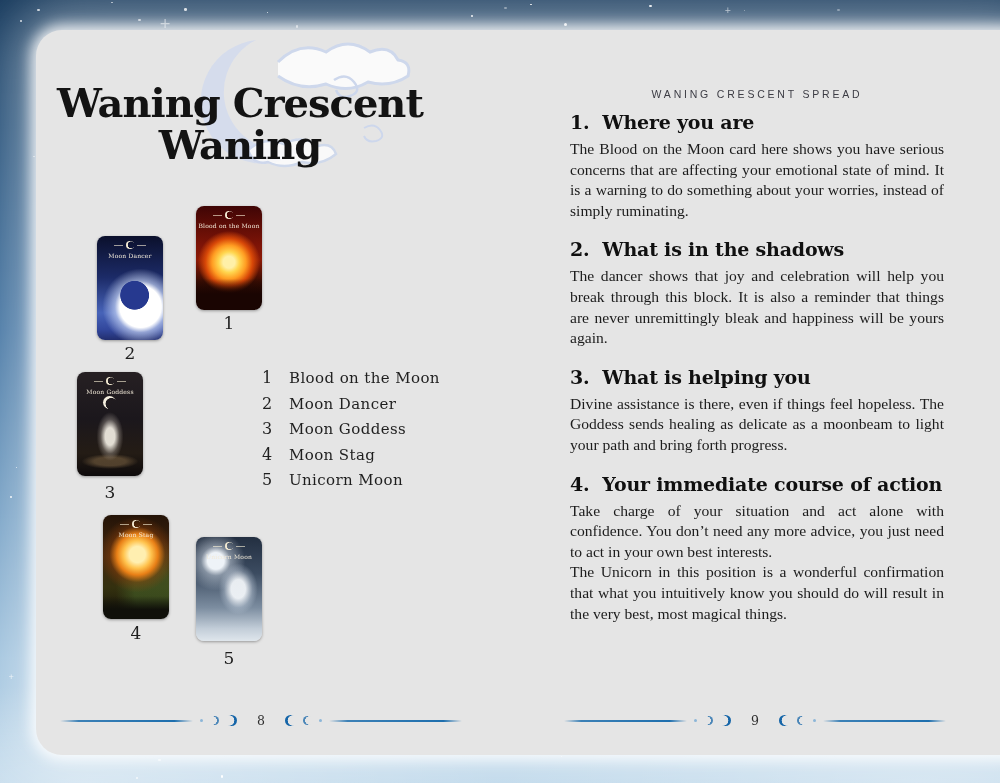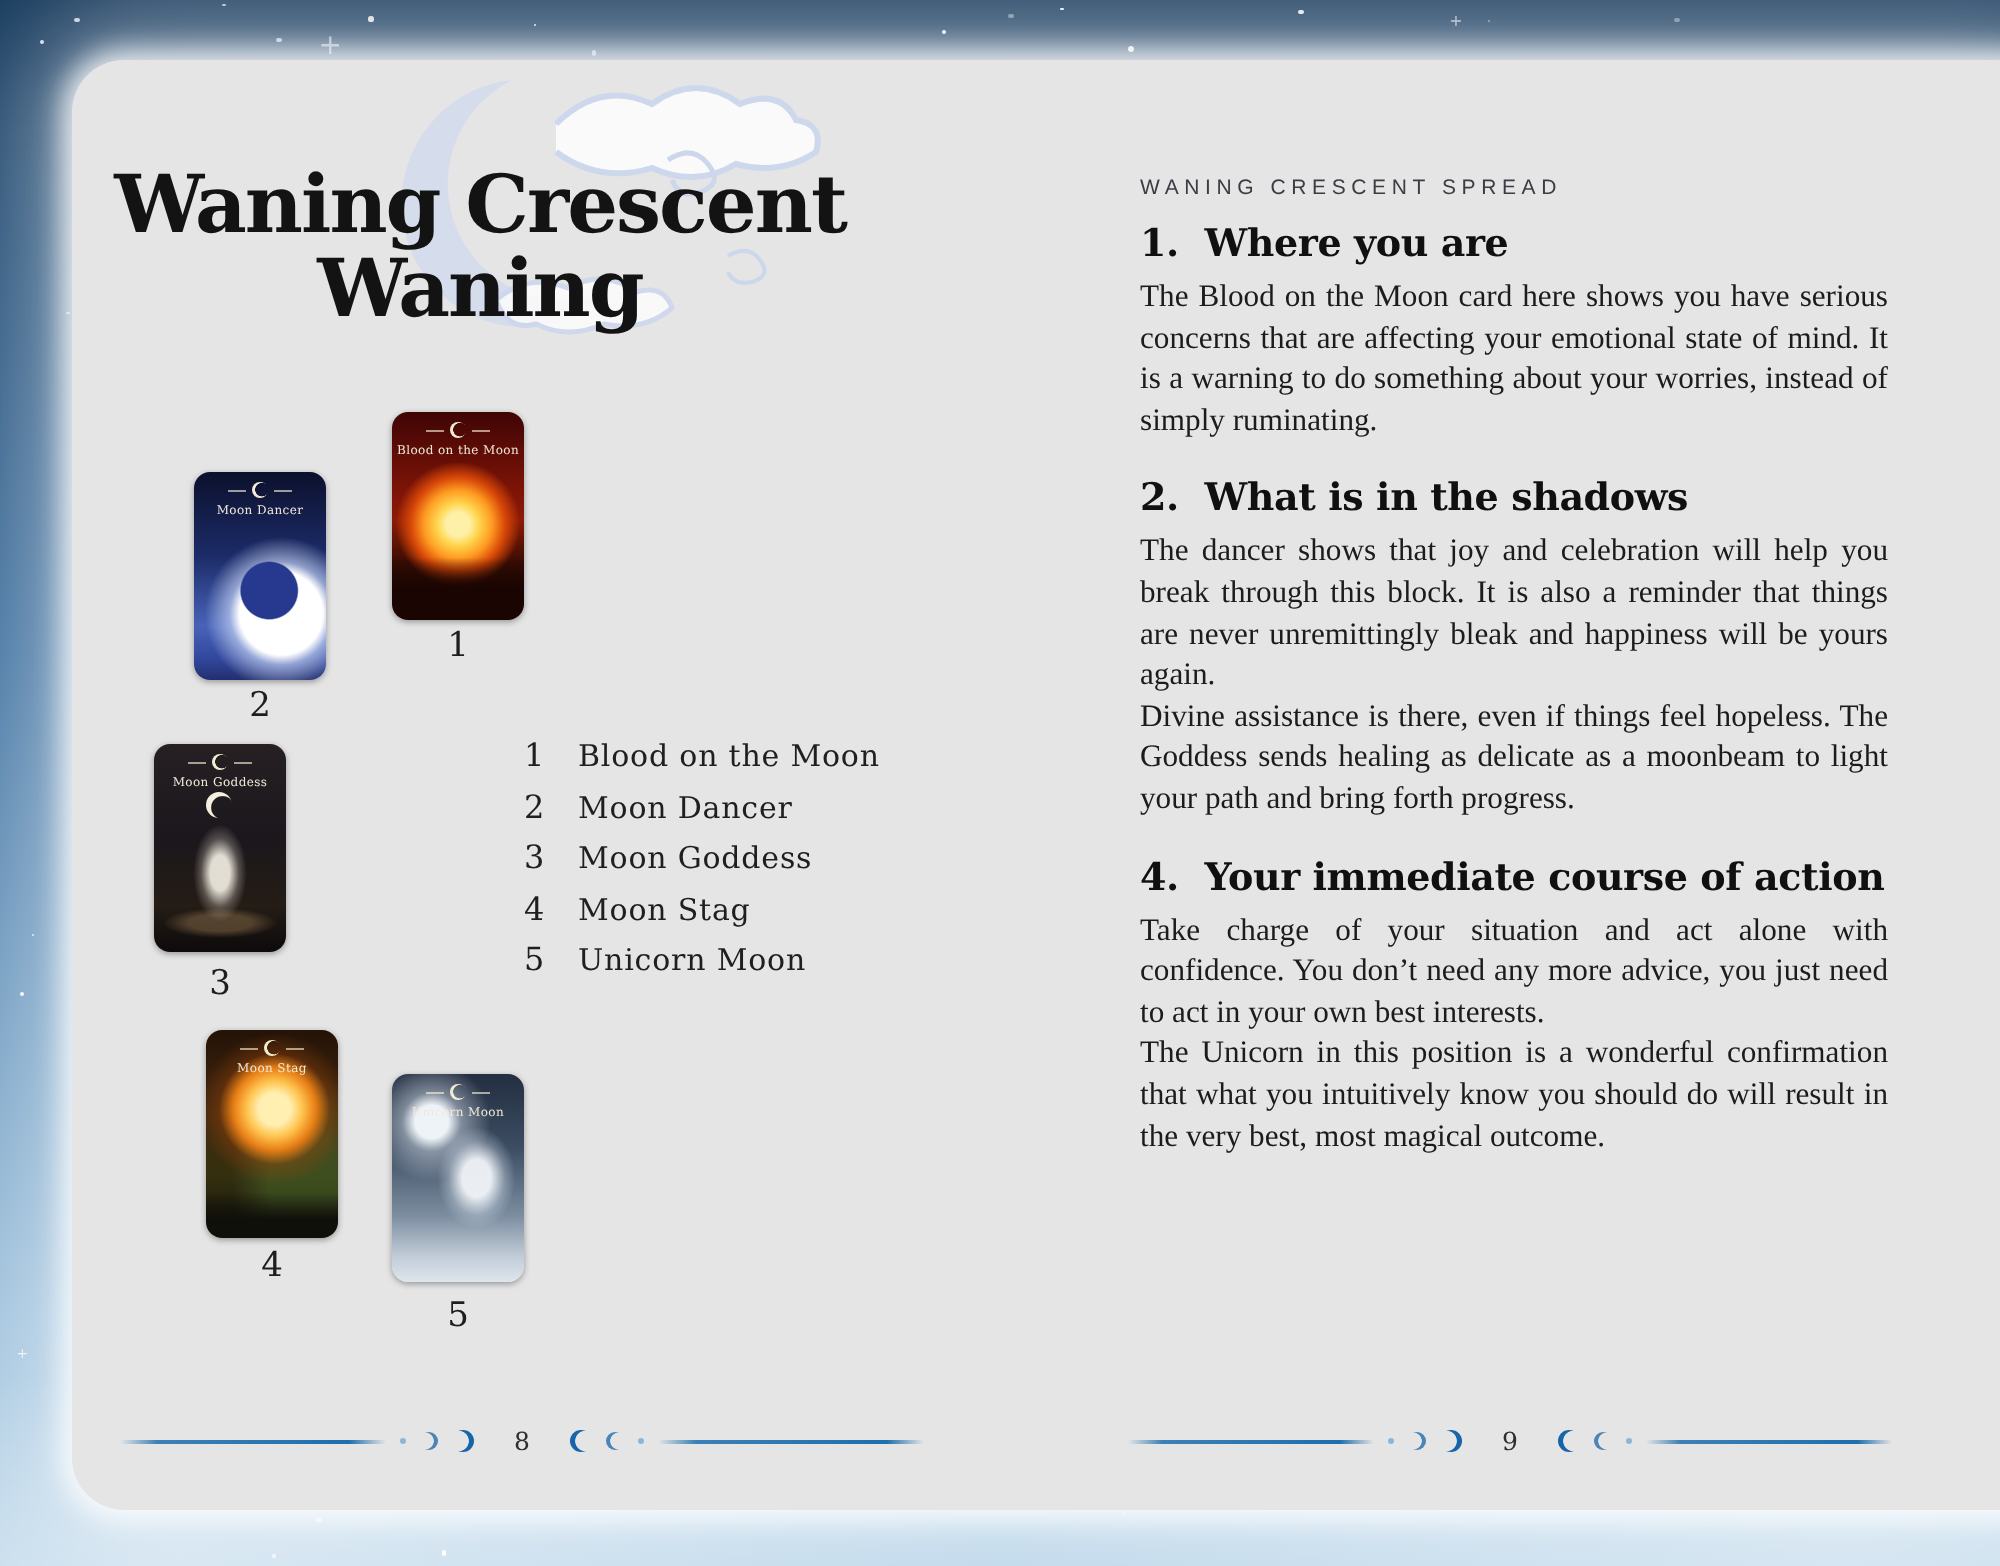--- a/index.html
+++ b/index.html
@@ -71,21 +71,21 @@
     font-family:"DejaVu Serif",serif;font-size:17px;color:#1e1e1e;
   }
 
   .legend{position:absolute;left:226px;top:338px;width:190px;font-family:"DejaVu Serif",serif;color:#1f1f1f;}
   .legend-item{display:flex;align-items:baseline;margin-bottom:6.6px;}
   .ln{width:27px;font-size:16px;}
   .ll{font-size:15px;letter-spacing:.4px;}
 
   
   .running-header{
-    position:absolute;left:534px;top:58px;width:374px;text-align:left;
+    position:absolute;left:534px;top:58px;width:374px;text-align:center;
     font-family:"Liberation Sans",sans-serif;font-size:10.5px;letter-spacing:2.8px;color:#3c3c44;
   }
   .text-col{position:absolute;left:534px;top:64px;width:374px;color:#1c1c1c;}
   .sec-head{
     font-family:"DejaVu Serif",serif;font-weight:700;font-size:19px;color:#101010;
     margin:17px 0 6px 0;letter-spacing:-.2px;
   }
   .text-col .sec:first-child .sec-head{}
   .sec-body{
     font-family:"Liberation Serif",serif;font-size:15.6px;line-height:20.6px;
@@ -349,28 +349,29 @@
   <div class="text-col">
     <div class="sec">
       <div class="sec-head">1.&nbsp; Where you are</div>
       <p class="sec-body">The Blood on the Moon card here shows you have serious concerns that are affecting your emotional state of mind. It is a warning to do something about your worries, instead of simply ruminating.</p>
     </div>
     <div class="sec">
       <div class="sec-head">2.&nbsp; What is in the shadows</div>
       <p class="sec-body">The dancer shows that joy and celebration will help you break through this block. It is also a reminder that things are never unremittingly bleak and happiness will be yours again.</p>
     </div>
     <div class="sec">
+      <div class="sec-head">3.&nbsp; What is helping you</div>
       <p class="sec-body">Divine assistance is there, even if things feel hopeless. The Goddess sends healing as delicate as a moonbeam to light your path and bring forth progress.</p>
     </div>
     <div class="sec">
       <div class="sec-head">4.&nbsp; Your immediate course of action</div>
       <p class="sec-body">Take charge of your situation and act alone with confidence. You don’t need any more advice, you just need to act in your own best interests.</p>
     </div>
     <div class="sec">
-      <p class="sec-body">The Unicorn in this position is a wonderful confirmation that what you intuitively know you should do will result in the very best, most magical outcome.</p>
+      <p class="sec-body">The Unicorn in this position is a wonderful confirmation that what you intuitively know you should do will result in the very best, most magical things.</p>
     </div>
   </div>
 
   <div class="footer footer-right">
     <span class="fline"></span>
     <span class="fdot"></span>
     <span class="cres-r sm"></span>
     <span class="cres-r"></span>
     <span class="pagenum">9</span>
     <span class="cres-l"></span>

